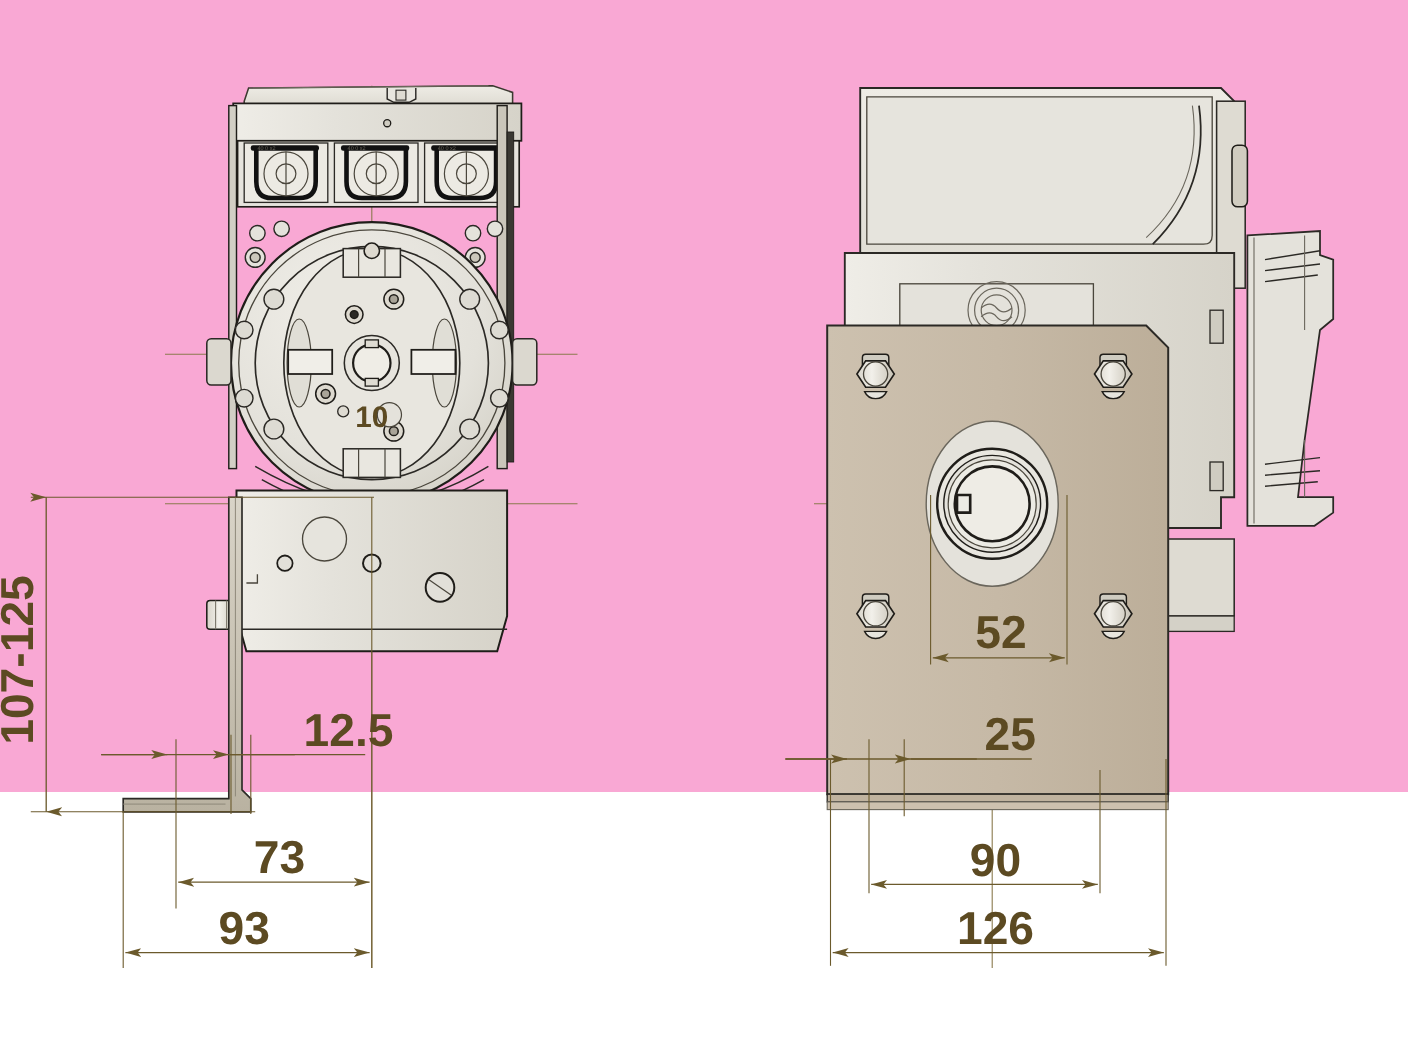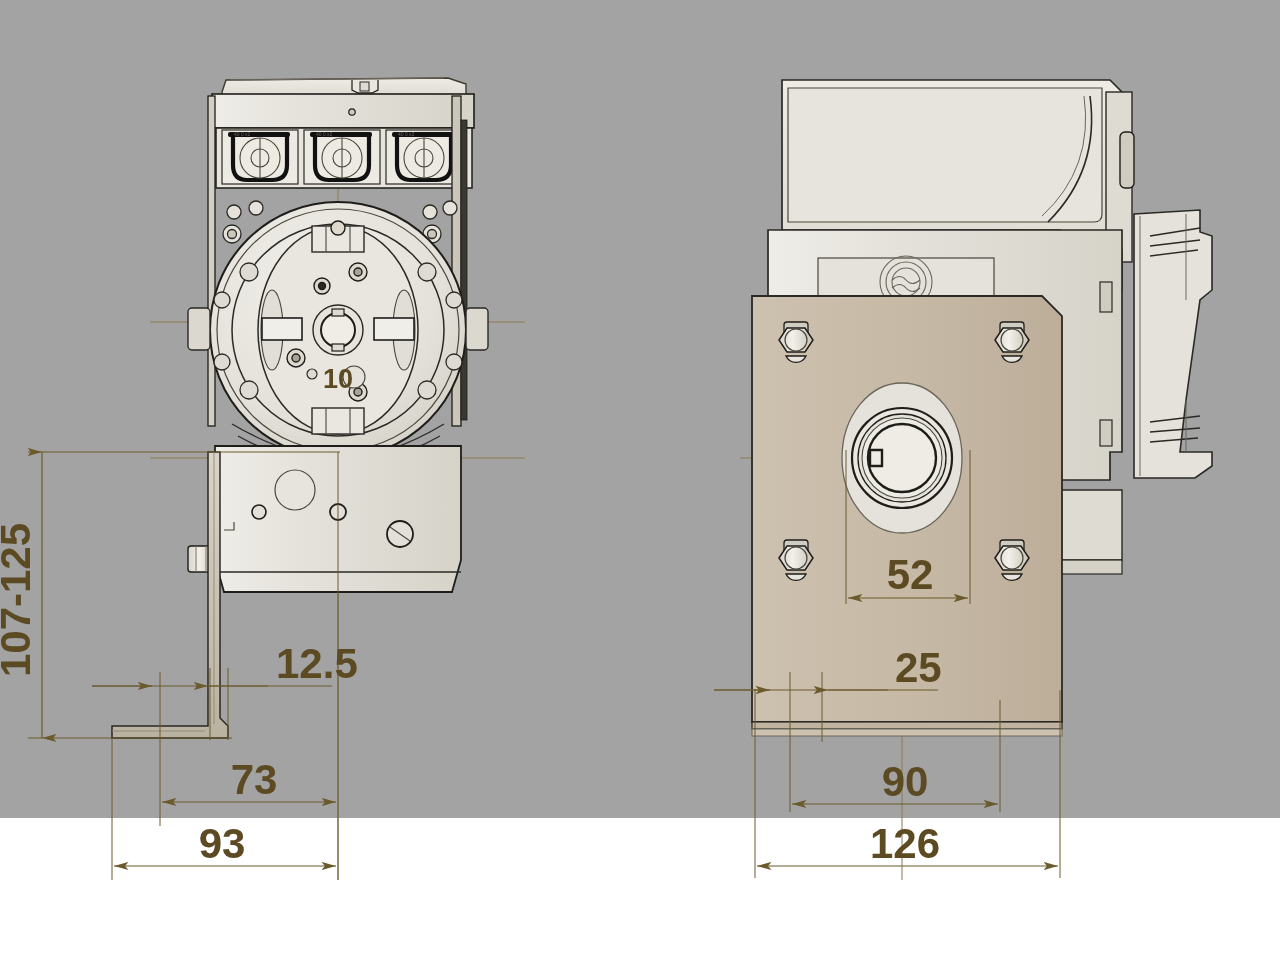--- a/index.html
+++ b/index.html
@@ -1,18 +1,18 @@
 <!DOCTYPE html>
 <html><head>
 <meta charset="utf-8">
 <style>
   html,body{margin:0;padding:0;background:#ffffff;}
   body{width:1280px;height:960px;overflow:hidden;
        font-family:"Liberation Sans",sans-serif;}
-  #stage{position:relative;width:1280px;height:818px;background:#a3a3a3;}
+  #stage{position:relative;width:1280px;height:720px;background:#f9a8d4;}
   svg{display:block;}
   .dimtext{font-family:"Liberation Sans",sans-serif;font-weight:700;
            fill:#5c4a22;}
 </style>
 </head>
 <body>
 
 <div id="stage">
 
 <svg width="1280" height="960" viewBox="0 0 1280 960">

